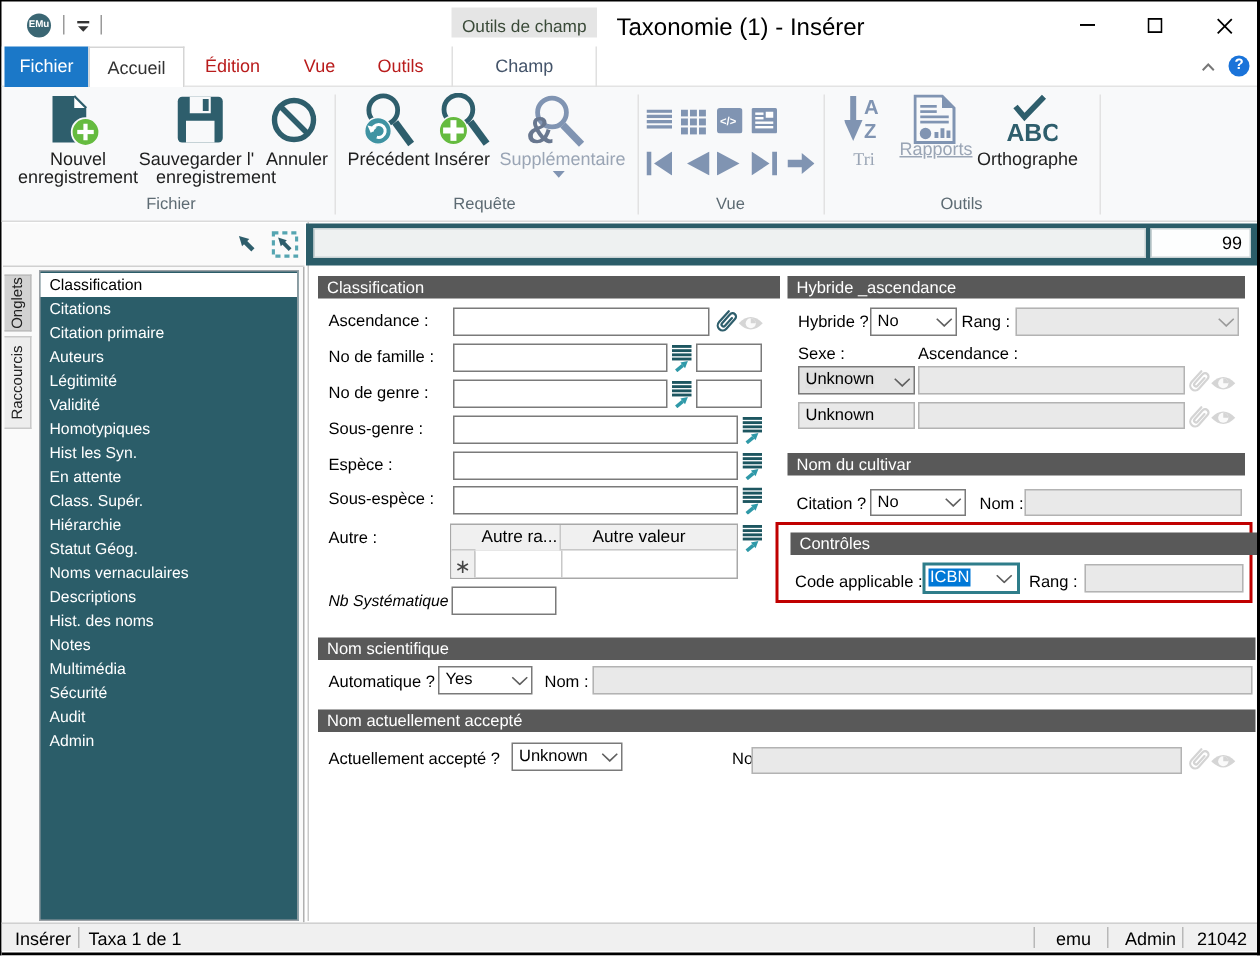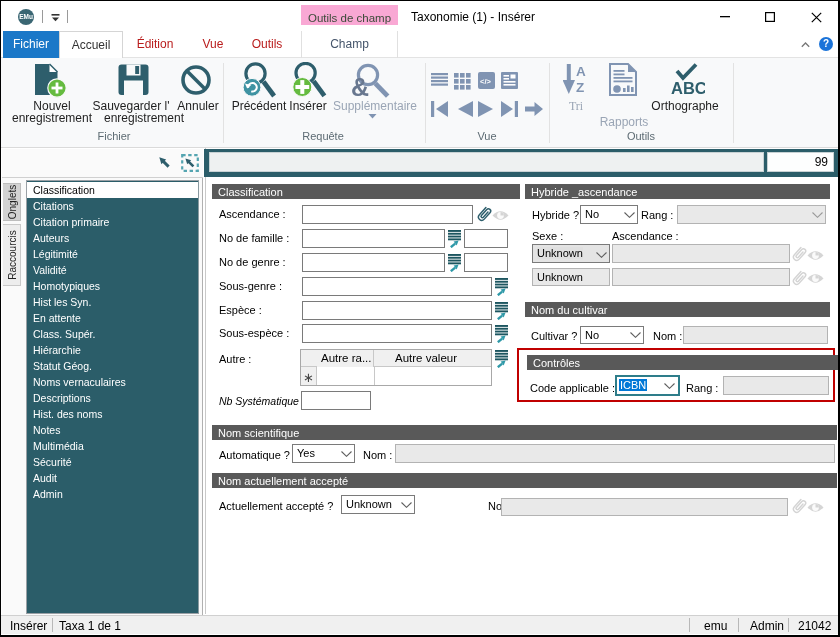--- a/index.html
+++ b/index.html
@@ -2,21 +2,21 @@
 <html><head>
 <meta charset="utf-8">
 <style>
   * { margin:0; padding:0; box-sizing:border-box; }
   html,body { width:840px; height:637px; }
   body { font-family:"Liberation Sans", sans-serif; position:relative; background:#fff;
          border-left:1px solid #000; border-right:2px solid #000; border-top:1px solid #000; overflow:hidden; }
   .abs { position:absolute; }
   #botborder { left:0; top:634px; width:840px; height:2px; background:#000; }
   .qsep { top:9px; width:1px; height:13px; background:#9a9a9a; }
-  #greenblock { left:300px; top:4px; width:97px; height:20px; background:#f9a8d4;
+  #greenblock { left:300px; top:4px; width:97px; height:20px; background:#e5e5e5;
                 font-size:11.5px; color:#3a4a38; text-align:center; line-height:27px; }
   #tabrow { left:0; top:30px; width:838px; height:27px; background:#fff; border-bottom:1px solid #e3e3e3;}
   .tab { position:absolute; top:30px; height:27px; font-size:12px; color:#b91c1c; text-align:center; line-height:26px; }
   #ribbon { left:0; top:57px; width:838px; height:90px; background:#f8f9fa; border-bottom:1px solid #dadada; }
   .rsep { position:absolute; width:1px; height:80px; background:#e2e2e2; top:62px; }
   .glabel { position:absolute; top:129px; font-size:11px; color:#5d6b73; text-align:center; }
   .blabel { position:absolute; font-size:12px; color:#1e1e1e; text-align:center; line-height:12px; white-space:nowrap;}
   .greyed { color:#9aa5b5 !important; }
   .sitem { position:absolute; width:171px; height:16px; color:#fff; font-size:10.5px;
            line-height:16px; padding-left:6px; }
@@ -35,21 +35,21 @@
 
 <div class="abs" style="left:17px; top:8px; width:16px; height:16px; border-radius:50%; background:#3a6673;"></div>
 <div class="abs" style="left:17px; top:8px; width:16px; height:16px; color:#fff; font-size:6.5px; font-weight:bold; text-align:center; line-height:16px;">EMu</div>
 <div class="abs qsep" style="left:41px;"></div>
 <svg class="abs" style="left:49px; top:13px;" width="12" height="9" viewBox="0 0 12 9">
   <rect x="1.5" y="0" width="8" height="1.6" fill="#333"></rect>
   <path d="M2 3.5 L9 3.5 L5.5 7.2 Z" fill="#333"></path>
 </svg>
 <div class="abs qsep" style="left:66px;"></div>
 <div class="abs" id="greenblock">Outils de champ</div>
-<div class="abs" style="left:410px; top:9px; font-size:12px; color:#000;">Taxonomie (1) - Insérer</div>
+<div class="abs" style="left:410px; top:9px; font-size:16px; color:#000;">Taxonomie (1) - Insérer</div>
 <svg class="abs" style="left:719px; top:15px;" width="10" height="2" viewBox="0 0 10 2">
     <rect width="10" height="1.3" fill="#000"></rect>
   </svg>
 <svg class="abs" style="left:764px; top:11px;" width="10" height="10" viewBox="0 0 10 10">
     <rect x="0.6" y="0.6" width="8.8" height="8.8" fill="none" stroke="#000" stroke-width="1.2"></rect>
   </svg>
 <svg class="abs" style="left:810px; top:11px;" width="11" height="11" viewBox="0 0 11 11">
     <path d="M0.8 0.8 L10.2 10.2 M10.2 0.8 L0.8 10.2" stroke="#000" stroke-width="1.2"></path>
   </svg>
 <svg class="abs" style="left:800px; top:41px; z-index:6;" width="9" height="6" viewBox="0 0 9 6">
@@ -189,21 +189,21 @@
   </svg>
 <div class="blabel " style="left:-19px; top:99px; width:140px;">Nouvel</div>
 <div class="blabel " style="left:-19px; top:111px; width:140px;">enregistrement</div>
 <div class="blabel " style="left:60px; top:99px; width:140px;">Sauvegarder l'</div>
 <div class="blabel " style="left:73px; top:111px; width:140px;">enregistrement</div>
 <div class="blabel " style="left:127px; top:99px; width:140px;">Annuler</div>
 <div class="blabel " style="left:188px; top:99px; width:140px;">Précédent</div>
 <div class="blabel " style="left:237px; top:99px; width:140px;">Insérer</div>
 <div class="blabel greyed" style="left:304px; top:99px; width:140px;">Supplémentaire</div>
 <div class="blabel greyed" style="left:505px; top:99px; width:140px;font-family:Liberation Serif, serif;">Tri</div>
-<div class="blabel greyed" style="left:553px; top:115px; width:140px;">Rapports</div>
+<div class="blabel greyed" style="left:553px; top:92px; width:140px;text-decoration:underline;">Rapports</div>
 <div class="blabel " style="left:614px; top:99px; width:140px;">Orthographe</div>
 <div class="abs" style="left:1px; top:148px; width:201px; height:466px; background:#fafafa;"></div>
 <svg class="abs" style="left:158px; top:156px;" width="12" height="12" viewBox="0 0 12 12">
     <path d="M0.3 0.3 L7.2 2.4 L2.4 7.2 Z" fill="#2e5e6c"></path>
     <path d="M3.2 3.2 L9.6 9.6" stroke="#2e5e6c" stroke-width="3"></path>
   </svg>
 <svg class="abs" style="left:180px; top:153px;" width="18" height="18" viewBox="0 0 18 18">
     <rect x="1.2" y="1.2" width="15.6" height="15.6" fill="none" stroke="#55a5b1" stroke-width="2.2" stroke-dasharray="3.4,2.6"></rect>
     <path d="M4.4 4.4 L10.2 6.2 L6.2 10.2 Z" fill="#2e5e6c"></path>
     <path d="M6.8 6.8 L12.4 12.4" stroke="#2e5e6c" stroke-width="2.6"></path>
@@ -358,21 +358,21 @@
     <g transform="rotate(42 11 11.5)">
       <path d="M7.0 3.6 L7.0 15.5 C7.0 17.9 8.8 19.6 11 19.6 C13.2 19.6 15.0 17.9 15.0 15.5 L15.0 5.0 C15.0 3.3 13.8 2.0 12.2 2.0 C10.6 2.0 9.4 3.3 9.4 5.0 L9.4 14.5 C9.4 15.4 10.1 16.1 11 16.1 C11.9 16.1 12.6 15.4 12.6 14.5 L12.6 6.0" stroke="#d4d4d4" stroke-width="1.8" fill="none" stroke-linecap="round"></path>
     </g>
   </svg>
 <svg class="abs" style="left:806px; top:272px;" width="17" height="11" viewBox="0 0 17 11">
     <path d="M0.5 5.5 Q8.5 -2.8 16.5 5.5 Q8.5 13.8 0.5 5.5 Z" fill="#d5d5d5"></path>
     <circle cx="8.5" cy="5.5" r="3.4" fill="#fafafa"></circle>
     <path d="M8.5 5.5 L8.5 2.1 A3.4 3.4 0 0 1 11.9 5.5 Z" fill="#d5d5d5"></path>
   </svg>
 <div class="shead" style="left:524px; top:301px; width:305px;">Nom du cultivar</div>
-<div class="flabel" style="left:530px; top:329px;">Cultivar ?</div>
+<div class="flabel" style="left:530px; top:329px;">Citation ?</div>
 <div class="combo" style="left:579px; top:325px; width:64px; height:18px; line-height:16px;">No</div>
 <svg class="abs" style="left:629px; top:331.0px;" width="11" height="6" viewBox="0 0 11 6">
     <path d="M0.5 0.5 L5.5 5.3 L10.5 0.5" stroke="#5f5f5f" stroke-width="1.1" fill="none"></path>
   </svg>
 <div class="flabel" style="left:652px; top:329px;">Nom :</div>
 <div class="fdis" style="left:682px; top:325px; width:145px; height:18px;"></div>
 <div class="abs" style="left:516px; top:347px; width:318px; height:54px; border:2px solid #c00000;"></div>
 <div class="shead" style="left:526px; top:354px; width:332px;">Contrôles</div>
 <div class="flabel" style="left:529px; top:381px;">Code applicable :</div>
 <div class="abs" style="left:614px; top:374px; width:65px; height:21px; background:#fff; border:2px solid #2e7d8a; font-size:11px; line-height:17px; padding-left:2px;"><span style="background:#0078d7; color:#fff; padding:0 1px;">ICBN</span></div>

